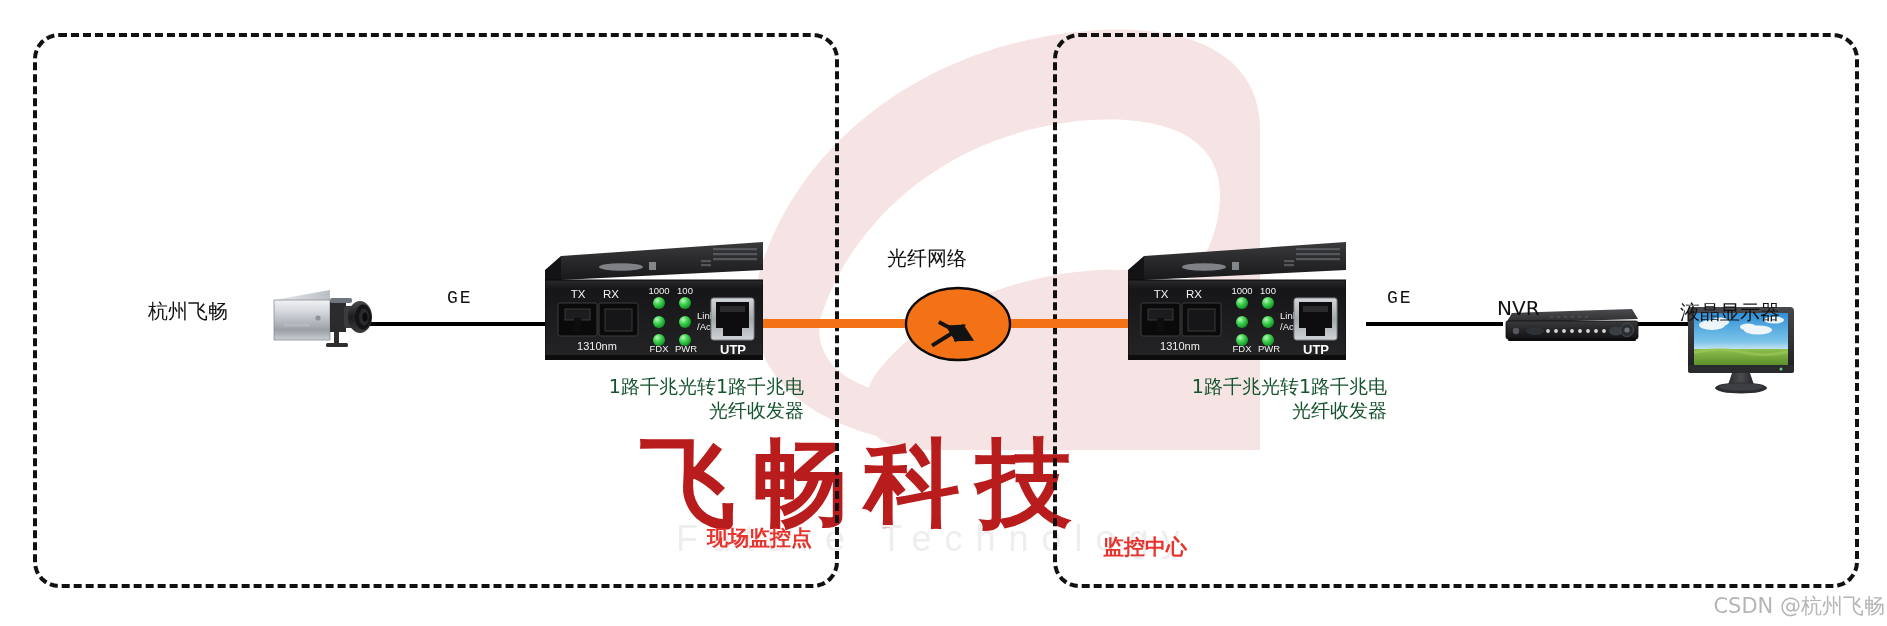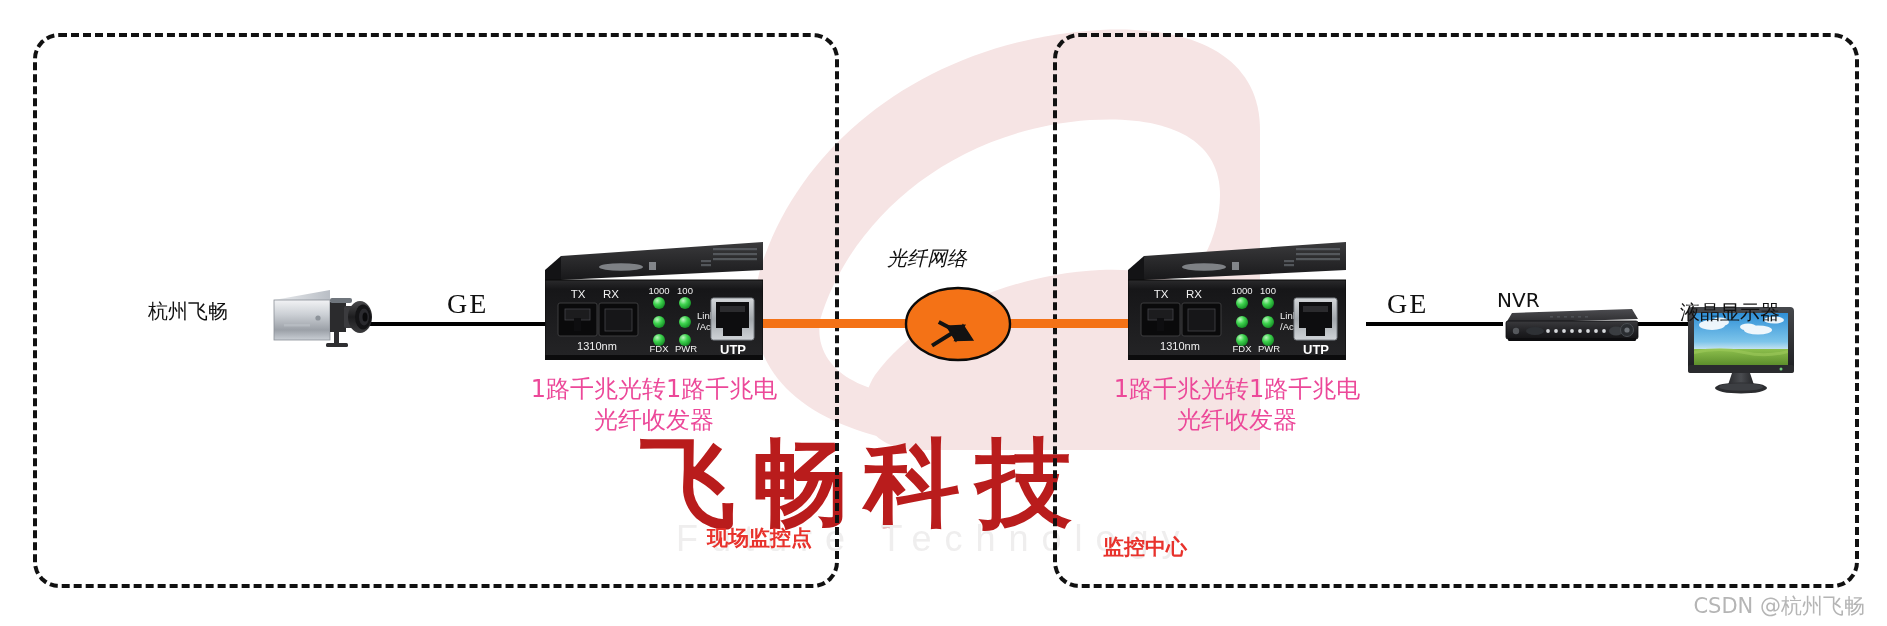--- a/index.html
+++ b/index.html
@@ -22,21 +22,21 @@
     font-size: 96px; font-weight: 700; letter-spacing: 16px;
     color: #b91c1c; white-space: nowrap; z-index: 1; pointer-events:none;
   }
   .wm-text-en {
     position: absolute; left: 660px; top: 518px;
     font-family: "Liberation Sans", sans-serif;
     font-size: 36px; letter-spacing: 13px; font-weight: 400;
     color: #efeeee; white-space: nowrap; z-index: 1; pointer-events:none;margin-left:16px;
   }
   .csdn-wm {
-    position: absolute; right: 22px; bottom: 6px;
+    position: absolute; right: 2px; bottom: 6px;
     font-size: 21px; color: #b5b5b5;
     font-family: "DejaVu Sans", sans-serif;
     white-space: nowrap; z-index: 30; margin-top: 25px;
   }
 
   
   .zone {
     position: absolute; z-index: 4;
     border: 4px dashed #111;
     border-radius: 26px;
@@ -51,33 +51,33 @@
     font-family: "DejaVu Sans", sans-serif; white-space: nowrap;
   }
   #label-left-zone  { left: 707px;  top: 524px; }
   #label-right-zone { left: 1103px; top: 533px; }
 
   
   .cable { position: absolute; background: #000; height: 4px; z-index: 6; }
   .cable-orange { position: absolute; background: #f47216; height: 9px; z-index: 6; }
   .cable-label {
     position: absolute; z-index: 12;
-    font-size: 28px; color: #111; letter-spacing: 2px;
-    font-family: Liberation Serif, serif; white-space: nowrap;
+    font-size: 18px; color: #111; letter-spacing: 2px;
+    font-family: Liberation Mono, monospace; white-space: nowrap;
   }
 
   
   .node-label {
     position: absolute; z-index: 12; text-align: center;
     font-size: 20px; color: #111;
     font-family: "DejaVu Sans", sans-serif; white-space: nowrap;
   }
   .dev-caption {
-    position: absolute; z-index: 12; text-align: center;
-    font-size: 24px; color: #ec4899; line-height: 1.28;
+    position: absolute; z-index: 12; text-align: right;
+    font-size: 19px; color: #14532d; line-height: 1.28;
     font-family: "DejaVu Sans", sans-serif; width: 300px;
   }
 
   
   .camera { position: absolute; z-index: 10; }
   
   .converter { position: absolute; z-index: 10; }
   
   .nvr { position: absolute; z-index: 10; }
   
@@ -231,21 +231,21 @@
     <rect x="178" y="85" width="19" height="11" fill="#0d0d0f"></rect>
     <rect x="175" y="66" width="25" height="6" fill="#2b2b2e"></rect>
     <text x="188" y="114" fill="#ffffff" font-size="13" font-weight="bold" font-family="Liberation Sans, sans-serif" text-anchor="middle">UTP</text>
   </svg>
 
   <div class="dev-caption" style="left:504px; top:374px;">
     <div>1路千兆光转1路千兆电</div>
     <div>光纤收发器</div>
   </div>
 
-  <div class="node-label" style="left:887px; top:245px;font-style:italic;">光纤网络</div>
+  <div class="node-label" style="left:887px; top:245px;">光纤网络</div>
 
   <svg class="cloud" style="left:903px; top:285px;" width="110" height="78" viewBox="0 0 110 78">
     <ellipse cx="55" cy="39" rx="52" ry="36" fill="#f47216" stroke="#0b0b0b" stroke-width="2.4"></ellipse>
 
     <path d="M26 48 L48 48 L48 40 L66 50 L48 60 L48 52 L26 52 Z" transform="rotate(-32 46 50)" fill="#121212"></path>
 
     <path d="M40 32 L62 32 L62 24 L80 34 L62 44 L62 36 L40 36 Z" transform="rotate(28 60 34) translate(0 14)" fill="#121212"></path>
   </svg>
 
   <svg class="converter" style="left:1128px; top:240px;" width="218" height="125" viewBox="0 0 218 125">
@@ -311,21 +311,21 @@
     <rect x="178" y="85" width="19" height="11" fill="#0d0d0f"></rect>
     <rect x="175" y="66" width="25" height="6" fill="#2b2b2e"></rect>
     <text x="188" y="114" fill="#ffffff" font-size="13" font-weight="bold" font-family="Liberation Sans, sans-serif" text-anchor="middle">UTP</text>
   </svg>
 
   <div class="dev-caption" style="left:1087px; top:374px;">
     <div>1路千兆光转1路千兆电</div>
     <div>光纤收发器</div>
   </div>
 
-  <div class="node-label" style="left:1497px; top:288px;">NVR</div>
+  <div class="node-label" style="left:1497px; top:296px;">NVR</div>
 
   <svg class="nvr" style="left:1500px; top:307px;" width="140" height="40" viewBox="0 0 140 40">
     <defs>
       <linearGradient id="nvrTop" x1="0" y1="0" x2="0" y2="1">
         <stop offset="0%" stop-color="#4c4c50"></stop>
         <stop offset="100%" stop-color="#2b2b2e"></stop>
       </linearGradient>
       <linearGradient id="nvrFace" x1="0" y1="0" x2="0" y2="1">
         <stop offset="0%" stop-color="#3a3a3d"></stop>
         <stop offset="60%" stop-color="#202023"></stop>

